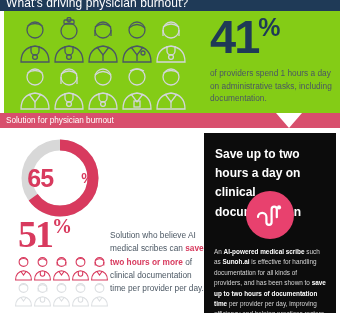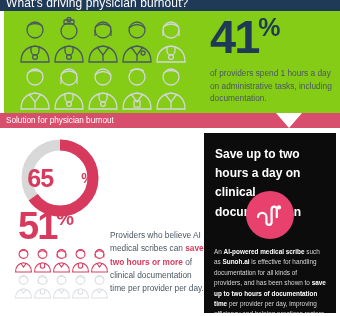--- a/index.html
+++ b/index.html
@@ -85,21 +85,21 @@
   .donutwrap .dlabel sup{ font-size:14px; vertical-align:super; }
 
   .txt65{
     position:absolute; left:110px; top:17px; width:92px;
     font-size:8.3px; line-height:1.6; color:#4b5763;
   }
   .txt65 b{ color:#d83a5e; }
 
   
   .stat51{
-    position:absolute; left:14px; top:80px; width:92px;
+    position:absolute; left:14px; top:88px; width:92px;font-family:Liberation Serif, serif;
   }
   .stat51 .big{
     font-size:38px; font-weight:bold; color:#d83a5e;
     line-height:.95; letter-spacing:-2px; padding-left:4px;
   }
   .stat51 .big sup{ font-size:20px; vertical-align:super; }
   .ppl-grid{
     margin-top:3px;
     display:grid; grid-template-columns:repeat(5, 19px);
     grid-template-rows:repeat(2, 26px);
@@ -387,21 +387,21 @@
               <path d="M5.5 5 q4 -3 8 0"></path>
               <path d="M1.6 25 q0 -8 7.9 -9.2 q7.9 1.2 7.9 9.2 z"></path>
               <path d="M6.6 16 l2.9 4 l2.9 -4"></path>
             </g>
           </svg>
         </span>
     </div>
   </div>
 
   <div class="txt51">
-    <span>Providers who believe AI medical scribes can </span><b>save two hours or more</b><span> of clinical documentation time per provider per day.</span>
+    <span>Solution who believe AI medical scribes can </span><b>save two hours or more</b><span> of clinical documentation time per provider per day.</span>
   </div>
 
   <div class="card">
     <div class="hd">Save up to two hours a day on clinical documentation</div>
     <div class="logo">
       <svg width="30" height="22" viewBox="0 0 30 22">
         <path d="M3 13 a4.2 4.2 0 0 1 8.4 0 v5.2 a2.6 2.6 0 0 0 5.2 0 V5.2 a2.6 2.6 0 0 1 5.2 0 v8" fill="none" stroke="#ffffff" stroke-width="2.2" stroke-linecap="round"></path>
         <circle cx="24" cy="3.4" r="2.1" fill="#ffffff"></circle>
       </svg>
     </div>

